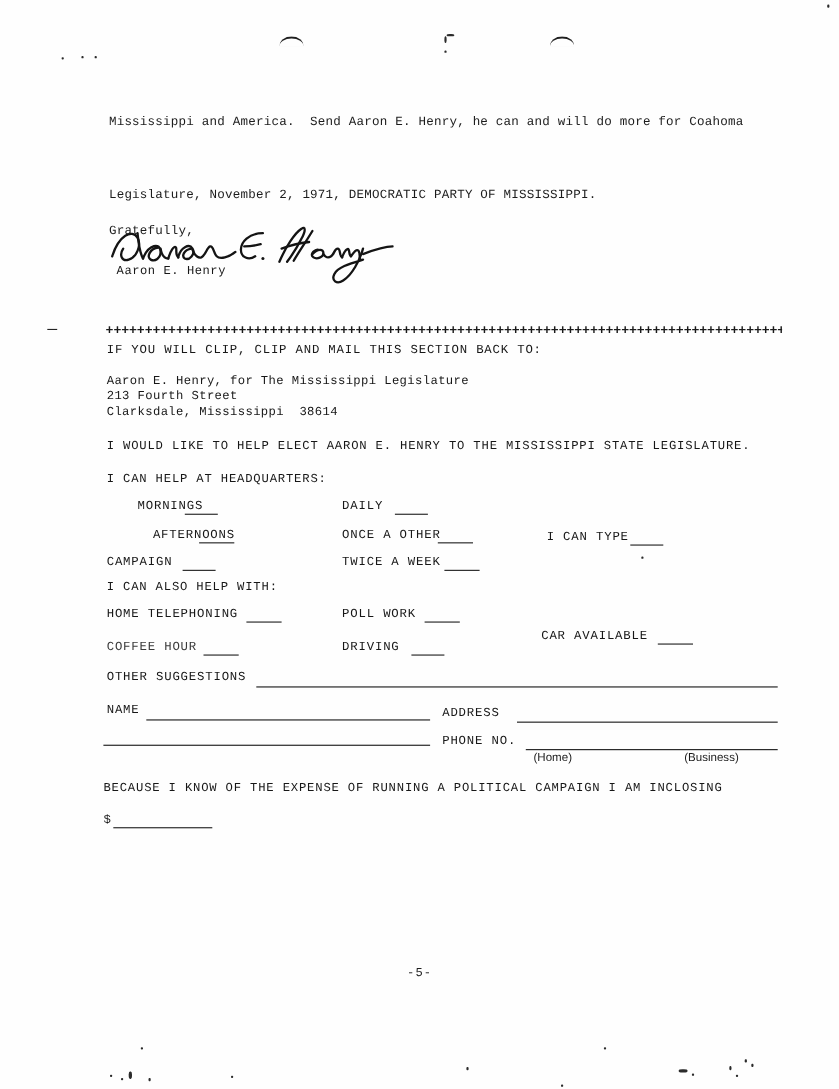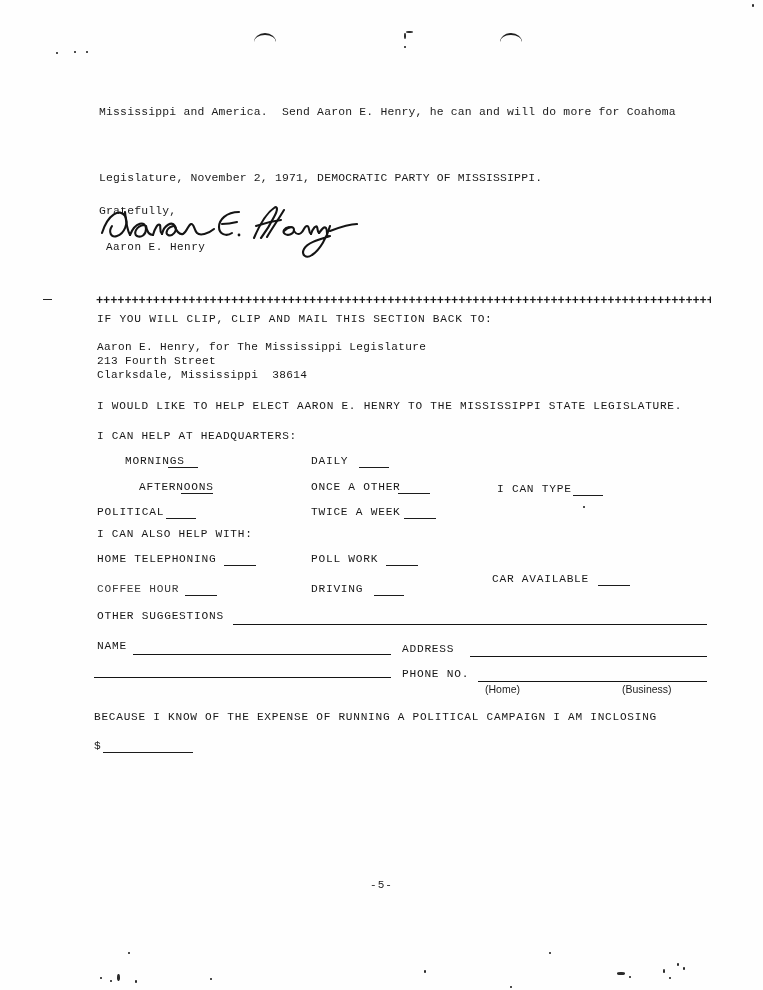--- a/index.html
+++ b/index.html
@@ -200,21 +200,21 @@
   <div class="tw caps" style="left:97px; top:400px; font-size:11.1px;">I WOULD LIKE TO HELP ELECT AARON E. HENRY TO THE MISSISSIPPI STATE LEGISLATURE.</div>
 
   <div class="tw caps" style="left:97px; top:430px; font-size:11.1px;">I CAN HELP AT HEADQUARTERS:</div>
 
   <div class="tw caps" style="left:97px; top:455px;margin-left:28px;">MORNINGS</div>
   <div class="blank" style="left:168px; top:467px; width:30px;"></div>
 
   <div class="tw caps" style="left:103px; top:481px;margin-left:36px;">AFTERNOONS</div>
   <div class="blank" style="left:181px; top:493px; width:32px;"></div>
 
-  <div class="tw caps" style="left:97px; top:506px;">POLITICAL</div>
+  <div class="tw caps" style="left:97px; top:506px;">CAMPAIGN</div>
   <div class="blank" style="left:166px; top:518px; width:30px;"></div>
 
   <div class="tw caps" style="left:311px; top:455px;">DAILY</div>
   <div class="blank" style="left:359px; top:467px; width:30px;"></div>
 
   <div class="tw caps" style="left:311px; top:481px;">ONCE A OTHER</div>
   <div class="blank" style="left:398px; top:493px; width:32px;"></div>
 
   <div class="tw caps" style="left:311px; top:506px;">TWICE A WEEK</div>
   <div class="blank" style="left:404px; top:518px; width:32px;"></div>

